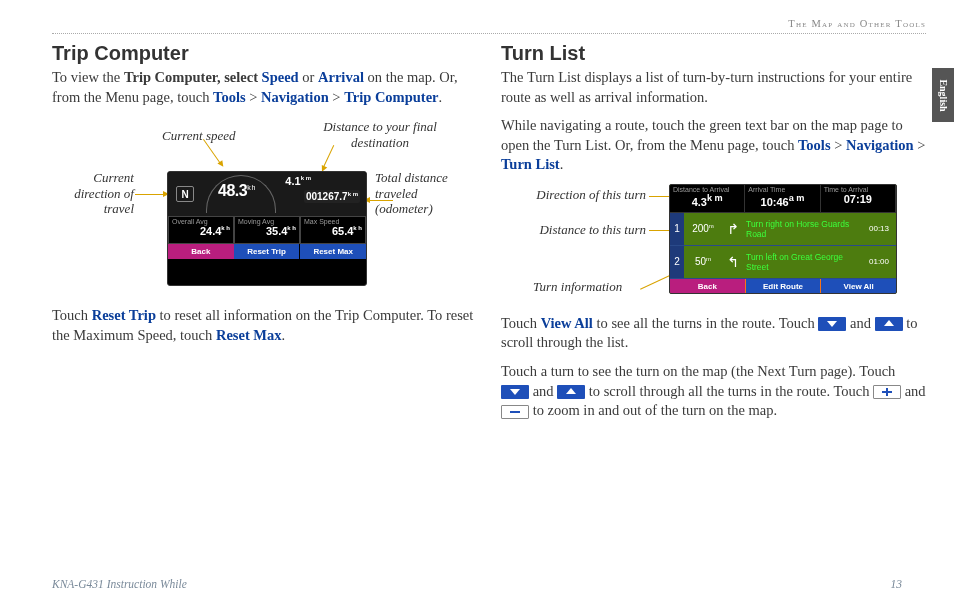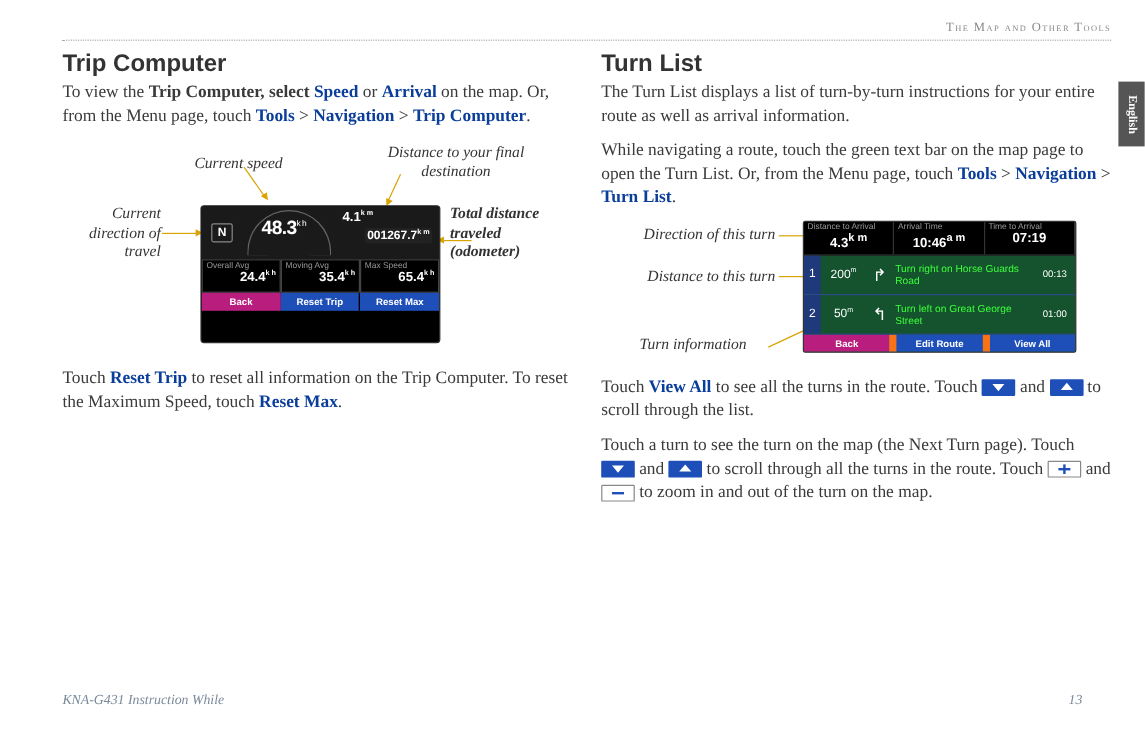--- a/index.html
+++ b/index.html
@@ -37,36 +37,36 @@
 .trip-btns div { flex: 1; text-align: center; font-size: 8px; font-weight: bold; line-height: 15px; }
 .trip-btns .b1 { background: #b91e7e; }
 .trip-btns .b2 { background: #1e4fb9; }
 .trip-btns .b3 { background: #1e4fb9; border-left:1px solid #000;}
 .arrow { position: absolute; width: 40px; height: 1px; background: #d9a300; }
 .arrow::after { content:''; position:absolute; width:0;height:0;border-top:3px solid transparent;border-bottom:3px solid transparent; }
 .arrow.r::after { right:-4px;top:-3px;border-left:6px solid #d9a300; }
 .arrow.l::after { left:-4px;top:-3px;border-right:6px solid #d9a300; }
 
 .turn-wrap { position: relative; height: 120px; margin-bottom: 10px; }
-.turn-dev { position: absolute; left: 168px; top: 0; width: 228px; height: 110px; background: #14532d; border-radius: 2px; color: #fff; font-family: Arial, sans-serif; font-size: 9px; overflow: hidden; border:1px solid #333;}
+.turn-dev { position: absolute; left: 168px; top: 0; width: 228px; height: 110px; background: #4d7c0f; border-radius: 2px; color: #fff; font-family: Arial, sans-serif; font-size: 9px; overflow: hidden; border:1px solid #333;}
 .turn-hdr { display: flex; height: 28px; background: #000; border-bottom:1px solid #333;}
 .turn-hdr > div { flex: 1; border-right: 1px solid #333; padding: 1px 3px; }
 .turn-hdr .hl { color: #999; font-size: 7px; }
 .turn-hdr .hv { font-size: 11px; font-weight: bold; text-align: center; }
 .turn-row { display: flex; height: 33px; align-items: center; border-bottom:1px solid #2a4a8a;}
 .turn-row .idx { width: 14px; background: #1e3a7a; text-align: center; font-size: 10px; align-self: stretch; display:flex;align-items:center;justify-content:center;}
 .turn-row .dist { width: 38px; font-size: 10px; text-align: center; }
 .turn-row .dist sup {font-size:6px;}
 .turn-row .ico { width: 22px; text-align:center; font-size:14px;}
 .turn-row .txt { flex: 1; font-size: 8.5px; color: #3cff3c; padding-left:2px;}
 .turn-row .tm { width: 34px; font-size: 8px; text-align: center; }
 .turn-btns { display: flex; height: 16px; }
 .turn-btns div { flex: 1; text-align: center; font-size: 8px; font-weight: bold; line-height: 16px; }
 .turn-btns .b1 { background: #b91e7e; }
-.turn-btns .b2 { background: #1e4fb9; border-left:6px solid #f97316;}
+.turn-btns .b2 { background: #1e4fb9; border-left:1px solid #f97316;}
 
 .ico-btn { display: inline-block; width: 28px; height: 14px; background: #1e4fb9; position: relative; vertical-align: middle; border-radius:1px;}
 .ico-btn.up::after, .ico-btn.dn::after { content:''; position:absolute; left:50%; transform:translateX(-50%); width:0;height:0;border-left:5px solid transparent;border-right:5px solid transparent; }
 .ico-btn.up::after { top:3px; border-bottom:6px solid #fff; }
 .ico-btn.dn::after { top:4px; border-top:6px solid #fff; }
 .ico-btn.plus::before,.ico-btn.plus::after,.ico-btn.minus::before{content:'';position:absolute;background:#1e4fb9;}
 .ico-btn.w { background:#fff;border:1px solid #888; }
 .ico-btn.plus::before{left:50%;top:2px;width:2px;height:8px;margin-left:-1px;}
 .ico-btn.plus::after{left:50%;top:5px;width:10px;height:2px;margin-left:-5px;background:#1e4fb9;border:none;}
 .ico-btn.minus::before{left:50%;top:5px;width:10px;height:2px;margin-left:-5px;}
@@ -89,21 +89,21 @@
     <div class="col">
       <h2>Trip Computer</h2>
       <p>
         <span>To view the </span><span class="blk">Trip Computer, select </span><span class="blue">Speed</span><span> or </span><span class="blue">Arrival</span><span> on the map. Or, from the Menu page, touch </span><span class="blue">Tools</span><span> &gt; </span><span class="blue">Navigation</span><span> &gt; </span><span class="blue">Trip Computer</span><span>.</span>
       </p>
 
       <div class="diagram-wrap">
         <div class="italic-lbl" style="left:110px;top:12px;">Current speed</div>
         <div class="italic-lbl" style="left:253px;top:3px;width:150px;font-style:italic;">Distance to your final destination</div>
         <div class="italic-lbl" style="left:2px;top:54px;width:80px;text-align:right;">Current direction of travel</div>
-        <div class="italic-lbl" style="left:323px;top:54px;width:90px;text-align:left;font-weight:bold;">Total distance traveled (odometer)</div>
+        <div class="italic-lbl" style="left:323px;top:54px;width:90px;text-align:left;">Total distance traveled (odometer)</div>
 
         <div class="arrow r" style="left:145px;top:35px;width:30px;transform:rotate(55deg);"></div>
         <div class="arrow r" style="left:264px;top:40px;width:25px;transform:rotate(115deg);"></div>
         <div class="arrow r" style="left:83px;top:78px;width:30px;"></div>
         <div class="arrow l" style="left:316px;top:84px;width:25px;"></div>
 
         <div class="trip-dev">
           <div class="trip-top">
             <div class="gauge"></div>
             <div class="n">N</div>

